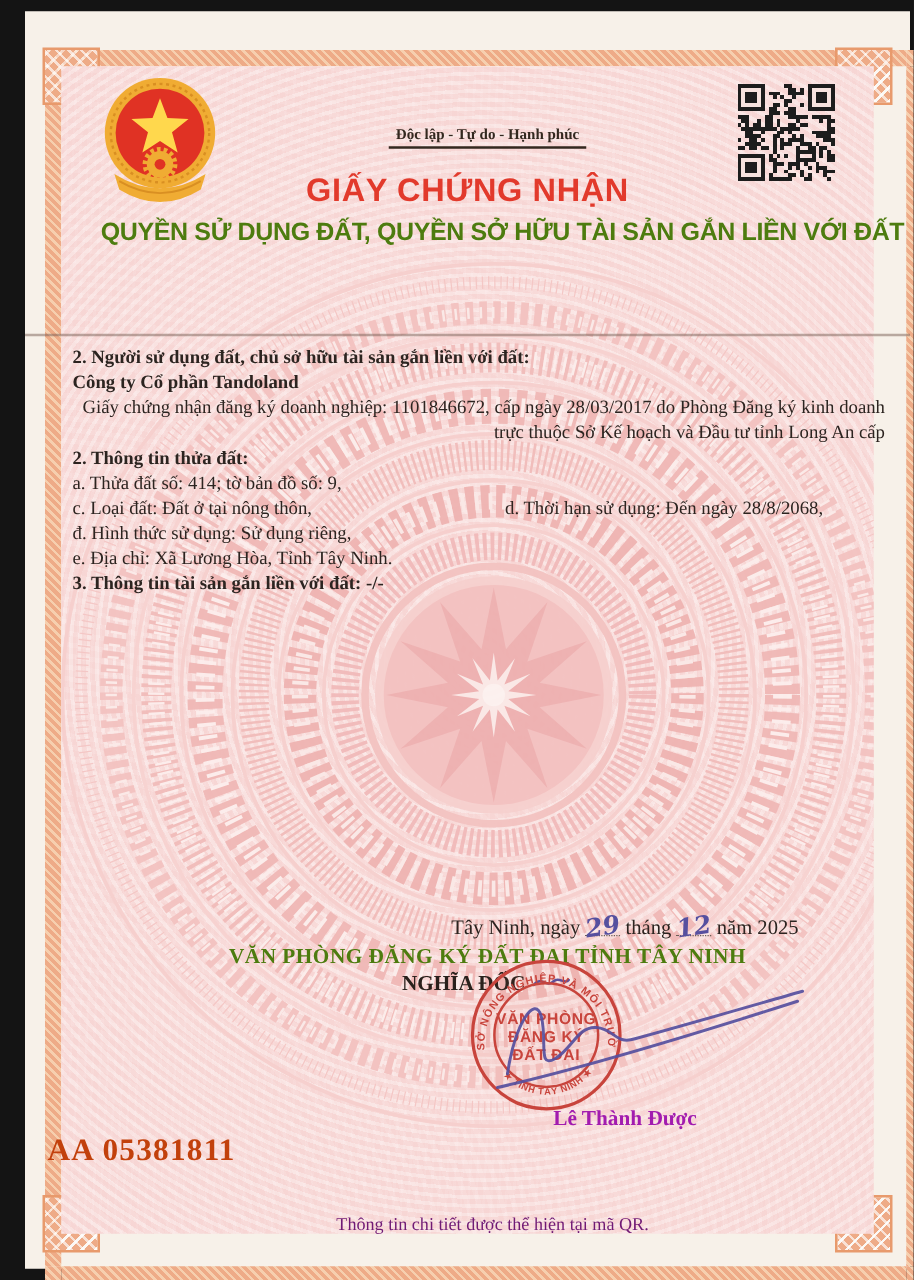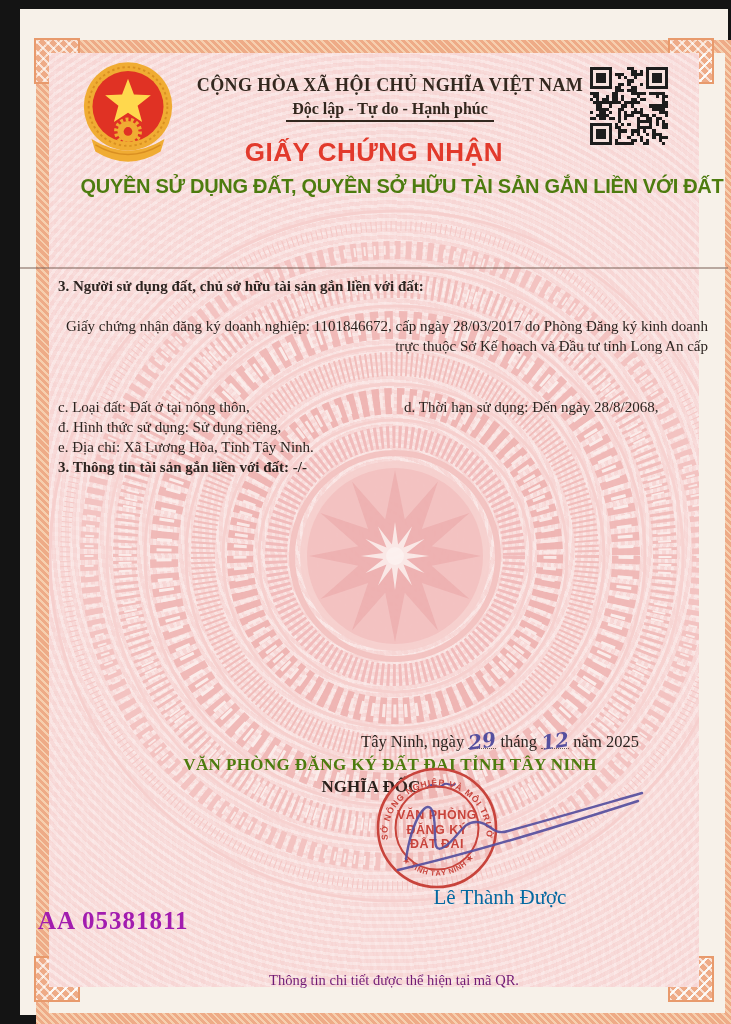--- a/index.html
+++ b/index.html
@@ -21,21 +21,21 @@
          background-color:#f8dbd9;
          background-image:
            repeating-radial-gradient(circle at 52% 51%,rgba(255,255,255,.20) 0 3px,rgba(242,187,188,.16) 3px 7px),
            repeating-radial-gradient(circle at -10% 110%,rgba(255,255,255,.14) 0 4px,transparent 4px 9px),
            repeating-linear-gradient(93deg,rgba(255,255,255,.10) 0 2px,transparent 2px 6px);}
   .drum{position:absolute;left:-34px;top:123px;pointer-events:none;opacity:.95;}
   .fold-line{position:absolute;left:0;top:258px;width:708px;height:2px;background:rgba(122,96,86,.5);z-index:3;}
   .txt{position:absolute;z-index:4;color:#2c2420;}
   .center{text-align:center;}
   .hdr-country{left:150px;top:66px;width:440px;font-size:18px;font-weight:bold;letter-spacing:.4px;color:#332а24;color:#33281f;}
-  .hdr-motto{left:150px;top:91px;width:440px;font-size:16px;font-weight:bold;color:#33281f;}
+  .hdr-motto{left:150px;top:91px;width:440px;font-size:12px;font-weight:bold;color:#33281f;}
   .hdr-motto span{display:inline-block;border-bottom:2px solid #33281f;padding:0 6px 2px;}
   .big-title{left:0;top:128px;width:708px;font-family:"Liberation Sans",sans-serif;
              font-weight:800;font-size:26px;color:#e23a2c;letter-spacing:.5px;}
   .sub-title{left:0;top:166px;width:708px;font-family:"Liberation Sans",sans-serif;
              font-weight:800;font-size:20px;color:#4d7c0f;letter-spacing:-.3px;white-space:nowrap;padding-left:28px;}
   .body-block{font-size:15px;line-height:20px;}
   .bold{font-weight:bold;}
   .s1-head{left:38px;top:267px;width:640px;}
   .owner{left:38px;top:287px;width:640px;}
   .reg{left:38px;top:307px;width:650px;text-align:right;}
@@ -47,22 +47,22 @@
   .date-line{left:260px;top:723px;width:440px;font-size:16.5px;}
   .hand{display:inline-block;width:28px;border-bottom:1.5px dotted #6b5f57;text-align:center;
         font-family:"DejaVu Serif",serif;font-style:italic;font-weight:bold;font-size:20px;
         color:#56509f;line-height:16px;vertical-align:baseline;}
   .hand b{display:inline-block;transform:rotate(-9deg) translateY(1px);font-weight:bold;}
   .office{left:130px;top:746px;width:480px;font-size:17px;font-weight:bold;letter-spacing:.4px;color:#4d7c0f;}
   .gd-line{left:130px;top:768px;width:480px;font-size:17px;font-weight:bold;color:#2a211c;}
   .gd-line svg{vertical-align:-2px;}
   .stamp-wrap{position:absolute;left:350px;top:752px;z-index:5;}
   .sig-wrap{position:absolute;left:360px;top:742px;z-index:6;}
-  .signer{left:380px;top:876px;width:200px;font-size:21px;font-weight:normal;color:#0369a1;z-index:6;}
-  .serial{left:18px;top:898px;font-size:25px;font-weight:bold;letter-spacing:1px;color:#a21caf;}
+  .signer{left:380px;top:876px;width:200px;font-size:17px;font-weight:bold;color:#a21caf;z-index:6;}
+  .serial{left:18px;top:898px;font-size:25px;font-weight:bold;letter-spacing:1px;color:#c2410c;}
   .footer{left:0;top:963px;width:708px;font-size:14.5px;color:#701a75;margin-left:20px;}
   .emblem{position:absolute;left:60px;top:48px;z-index:4;}
   .qr{position:absolute;left:570px;top:58px;width:78px;height:78px;z-index:4;}
 </style>
 </head>
 <body>
 
 <div class="stage">
   <div class="paper">
 
@@ -329,32 +329,34 @@
           <rect x="1" y="1" width="5" height="5" fill="#f6e2de"></rect>
           <rect x="2" y="2" width="3" height="3" fill="#1d1d1d"></rect>
           <rect x="18" y="0" width="7" height="7"></rect>
           <rect x="19" y="1" width="5" height="5" fill="#f6e2de"></rect>
           <rect x="20" y="2" width="3" height="3" fill="#1d1d1d"></rect>
           <rect x="0" y="18" width="7" height="7"></rect>
           <rect x="1" y="19" width="5" height="5" fill="#f6e2de"></rect>
           <rect x="2" y="20" width="3" height="3" fill="#1d1d1d"></rect>
         </svg></div>
 
-    <div class="txt center hdr-country">CỘNG HÒA XÃ HỘI CHỦ NGHĨA VIỆT NAM</div>
     <div class="txt center hdr-motto">
       <span>Độc lập - Tự do - Hạnh phúc</span>
     </div>
     <div class="txt center big-title">GIẤY CHỨNG NHẬN</div>
     <div class="txt center sub-title">QUYỀN SỬ DỤNG ĐẤT, QUYỀN SỞ HỮU TÀI SẢN GẮN LIỀN VỚI ĐẤT</div>
 
     <div class="fold-line"></div>
 
-    <div class="txt body-block bold s1-head">3. Người sử dụng đất, chủ sở hữu tài sản gắn liền với đất:</div>
+    <div class="txt body-block bold s1-head">2. Người sử dụng đất, chủ sở hữu tài sản gắn liền với đất:</div>
+    <div class="txt body-block bold owner">Công ty Cổ phần Tandoland</div>
     <div class="txt body-block reg">Giấy chứng nhận đăng ký doanh nghiệp: 1101846672, cấp ngày 28/03/2017 do Phòng Đăng ký kinh doanh trực thuộc Sở Kế hoạch và Đầu tư tỉnh Long An cấp</div>
 
+    <div class="txt body-block bold s2-head">2. Thông tin thửa đất:</div>
+    <div class="txt body-block row-l r1">a. Thửa đất số: 414; tờ bản đồ số: 9,</div>
     <div class="txt body-block row-l r2">c. Loại đất: Đất ở tại nông thôn,</div>
     <div class="txt body-block row-r r2">d. Thời hạn sử dụng: Đến ngày 28/8/2068,</div>
     <div class="txt body-block row-l r3">đ. Hình thức sử dụng: Sử dụng riêng,</div>
     <div class="txt body-block row-l r4">e. Địa chỉ: Xã Lương Hòa, Tỉnh Tây Ninh.</div>
 
     <div class="txt body-block bold s3-head">3. Thông tin tài sản gắn liền với đất: -/-</div>
 
     <div class="txt center date-line">
       <span>Tây Ninh, ngày</span>
       <span class="hand"><b>29</b></span>

